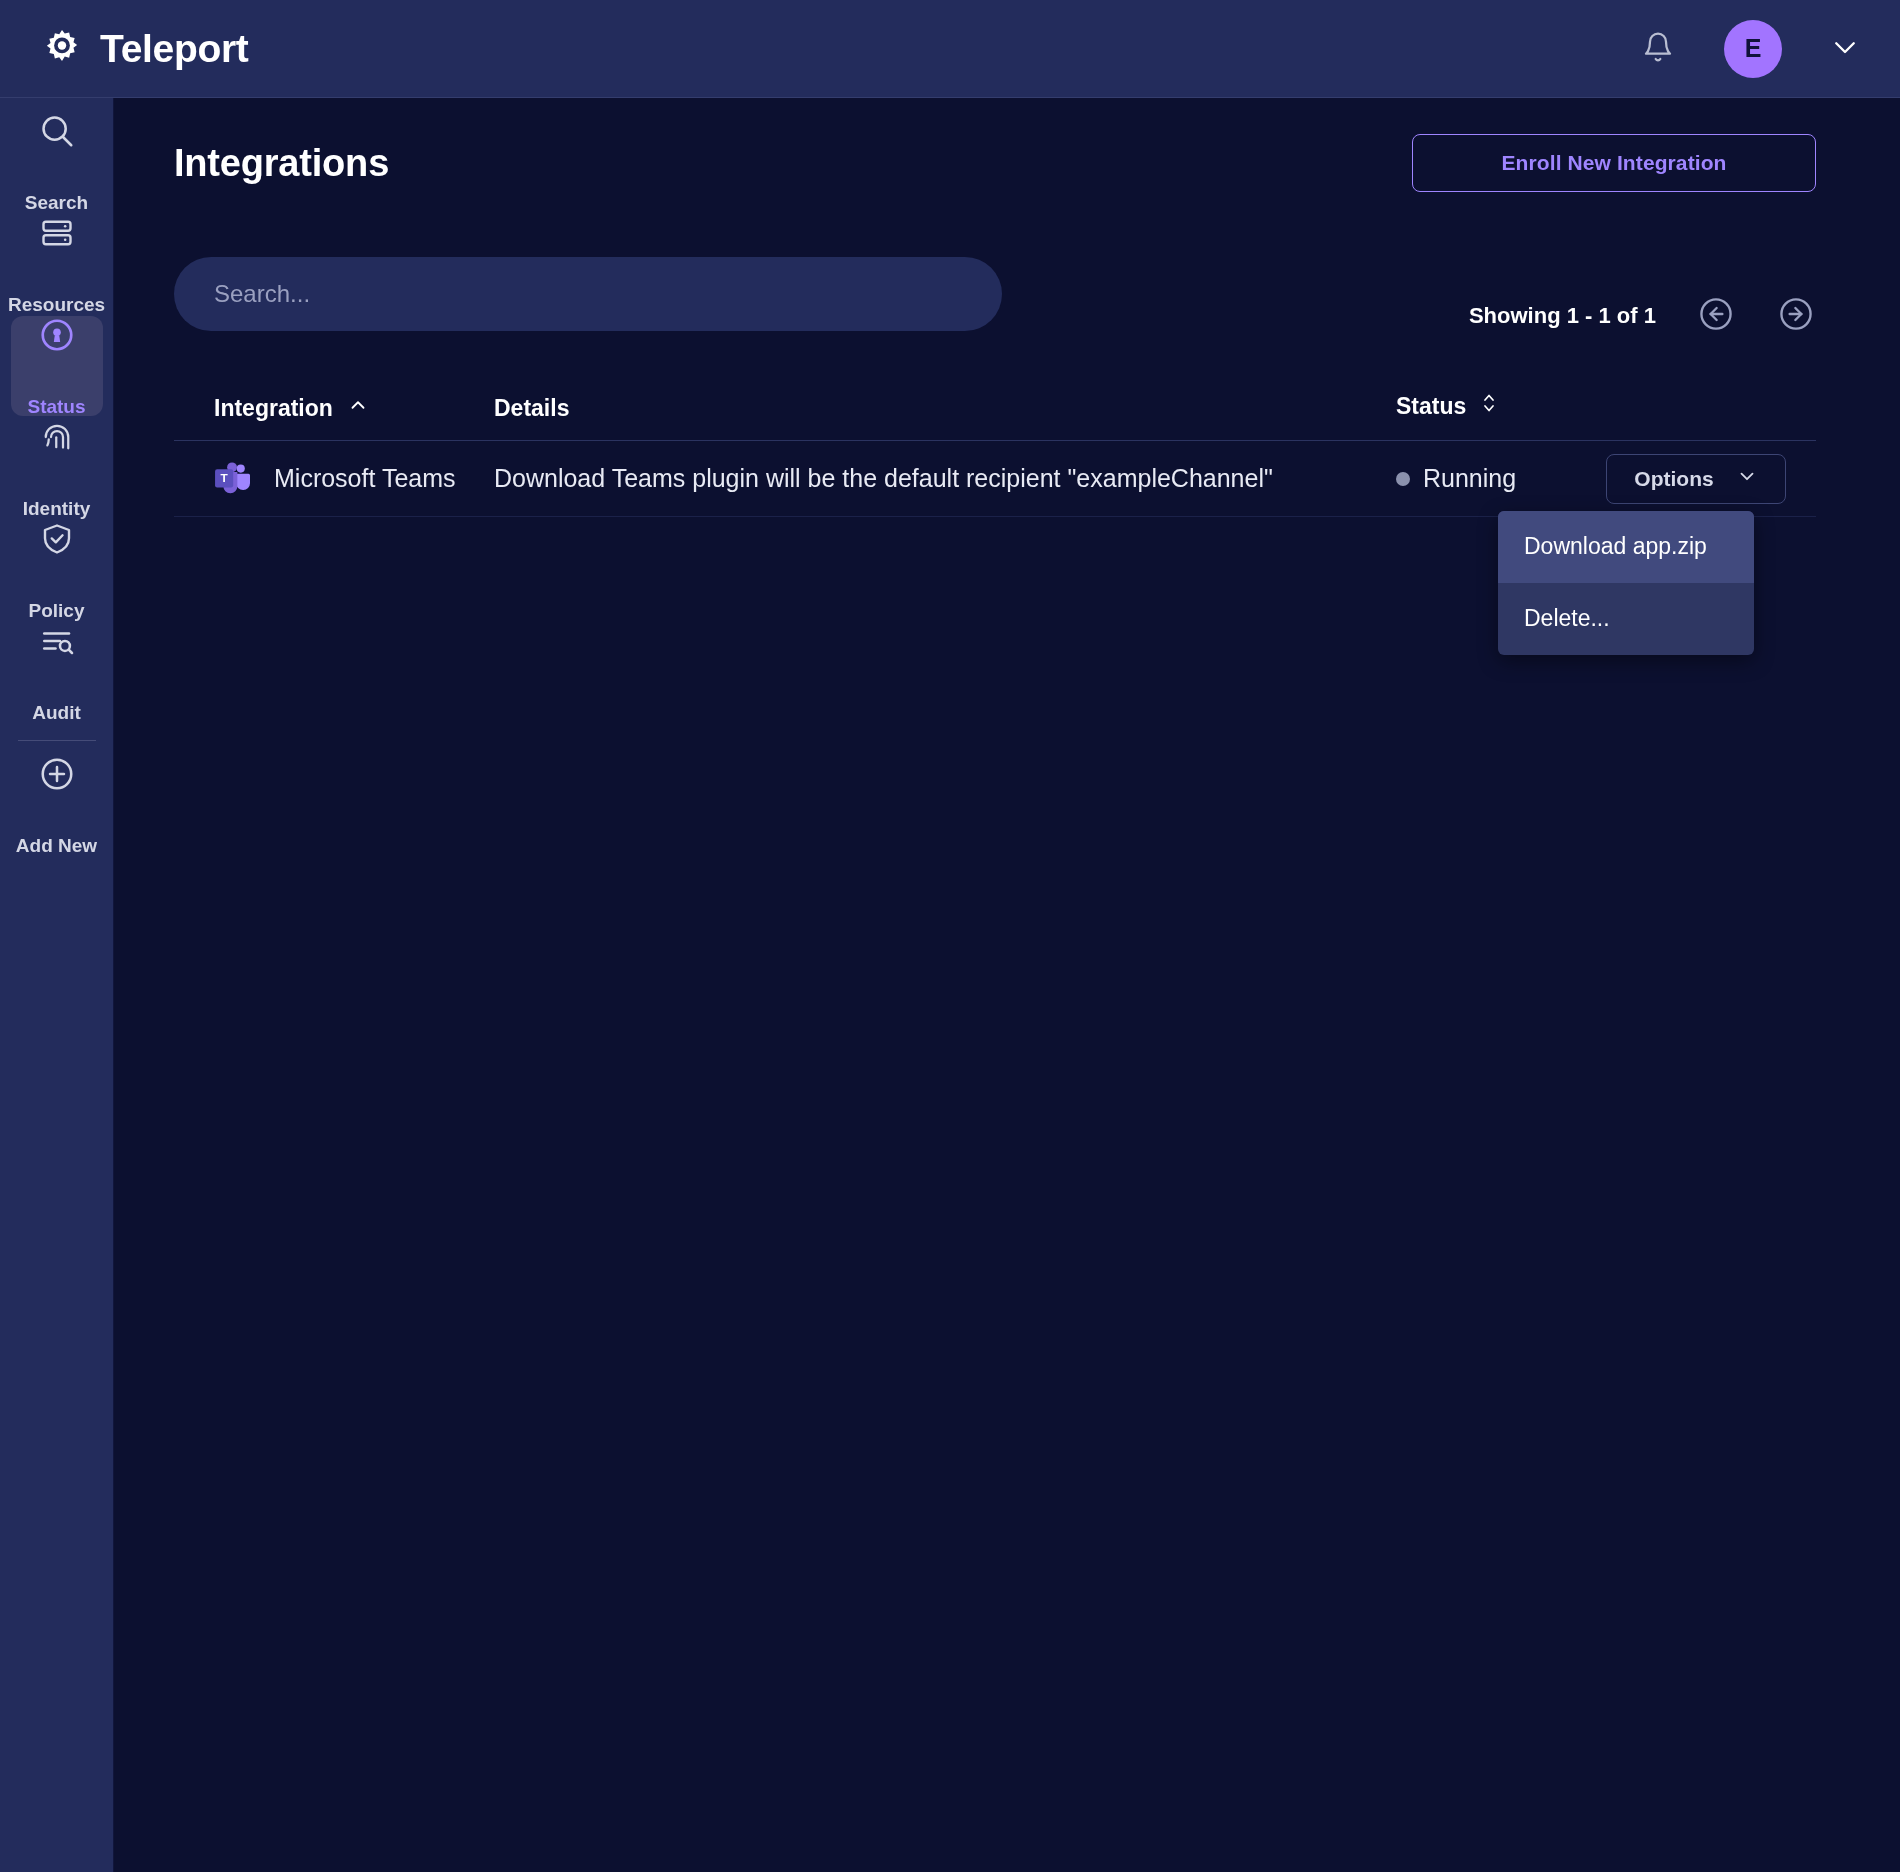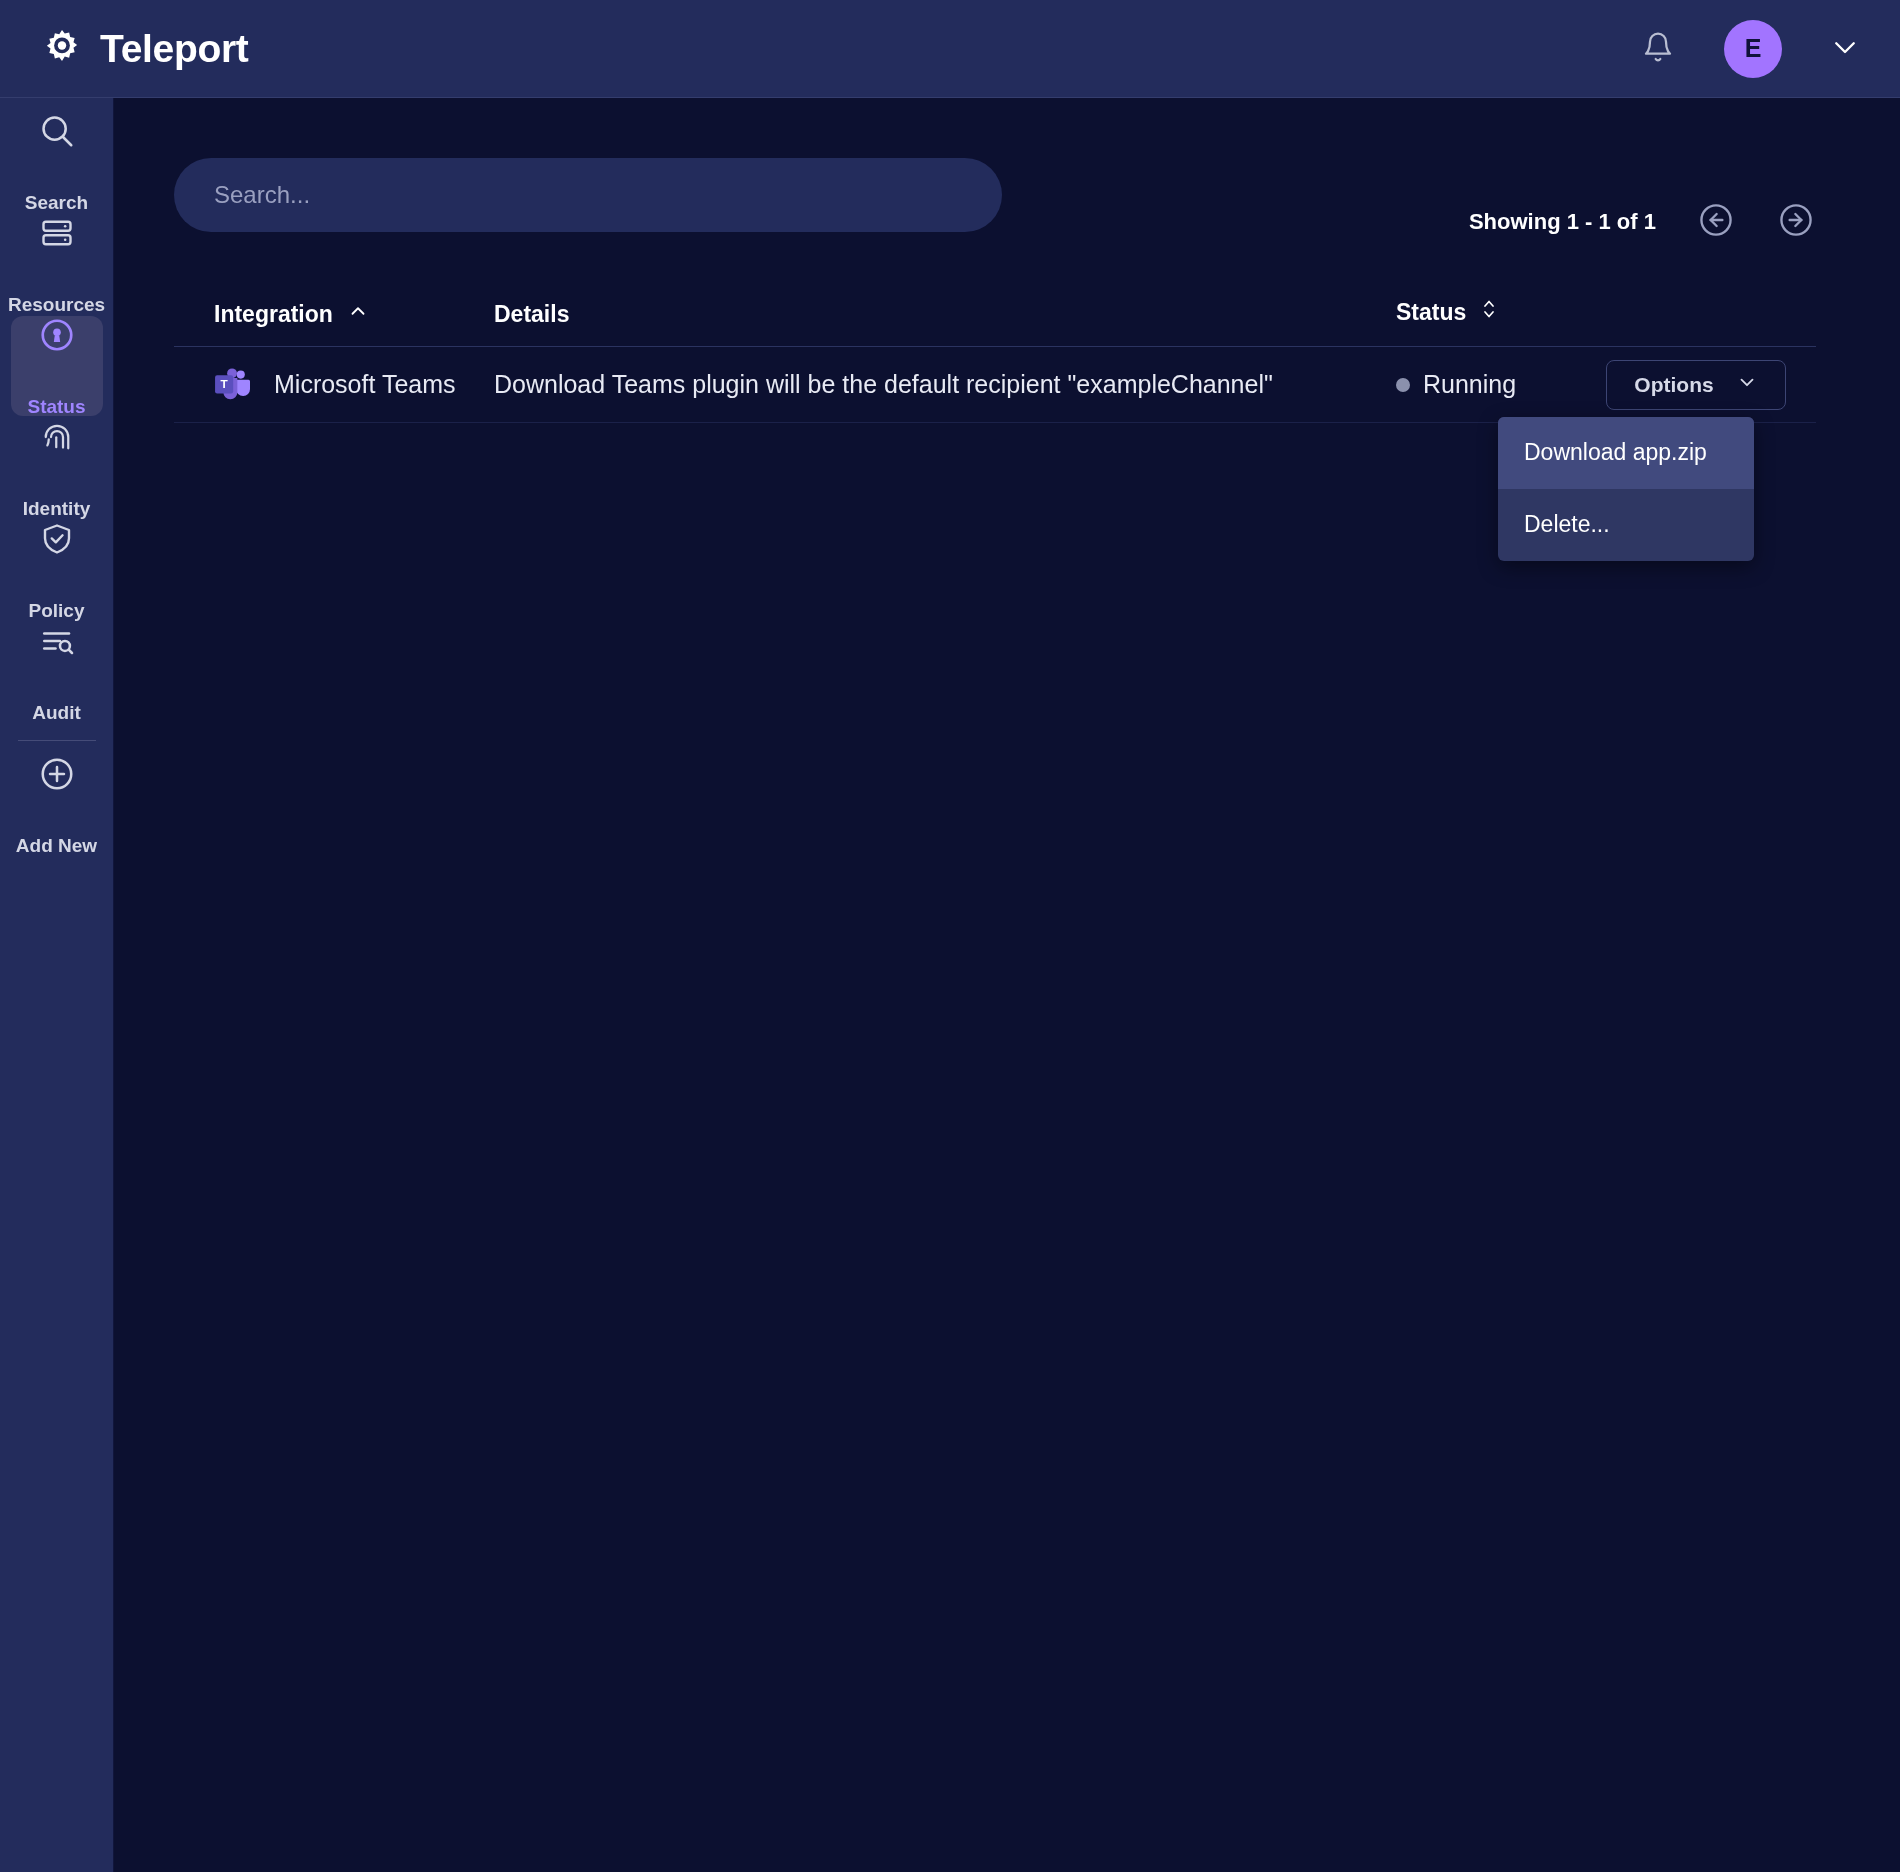--- a/index.html
+++ b/index.html
@@ -132,20 +132,21 @@
     padding: 0 34px;
     height: 58px;
     min-width: 404px;
     cursor: pointer;
     letter-spacing: 0.1px;
   }
 
   
   .search-row {
     display: flex;
+    align-items: center;
     margin-top: 60px;
   }
   .search-input {
     width: 828px;
     height: 74px;
     border-radius: 37px;
     border: none;
     outline: none;
     background: #232c5c;
     color: #e6e8f2;
@@ -374,20 +375,25 @@
           </svg>
         </span>
         <span class="nav-label">Add New</span>
       </div>
 
     </div>
 
     <div class="main">
       <div class="main-inner">
 
+        <div class="page-head">
+          <div class="page-title">Integrations</div>
+          <div class="page-head-spacer"></div>
+          <button class="enroll-btn">Enroll New Integration</button>
+        </div>
 
         <div class="search-row">
           <input class="search-input" type="text" placeholder="Search..." style="">
           <div class="search-row-spacer"></div>
           <div class="pager">
             <div class="pager-text">
               <span>Showing</span>
               <b>1 - 1</b>
               <span>of</span>
               <b>1</b>

